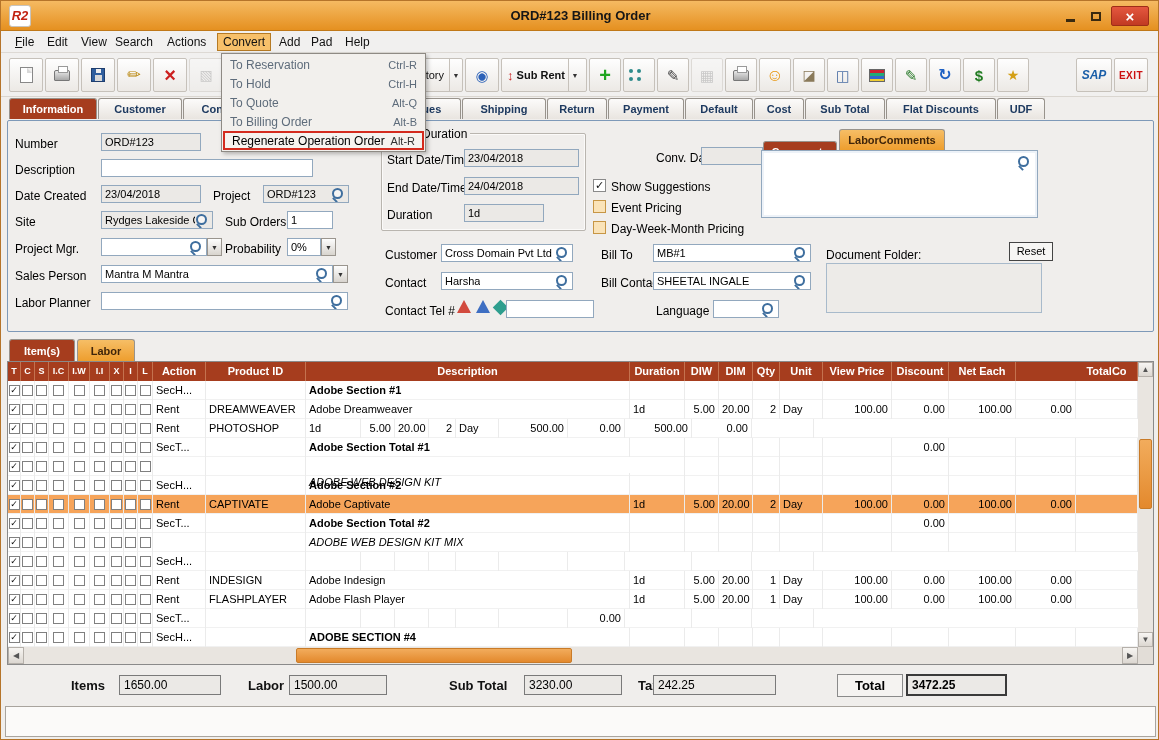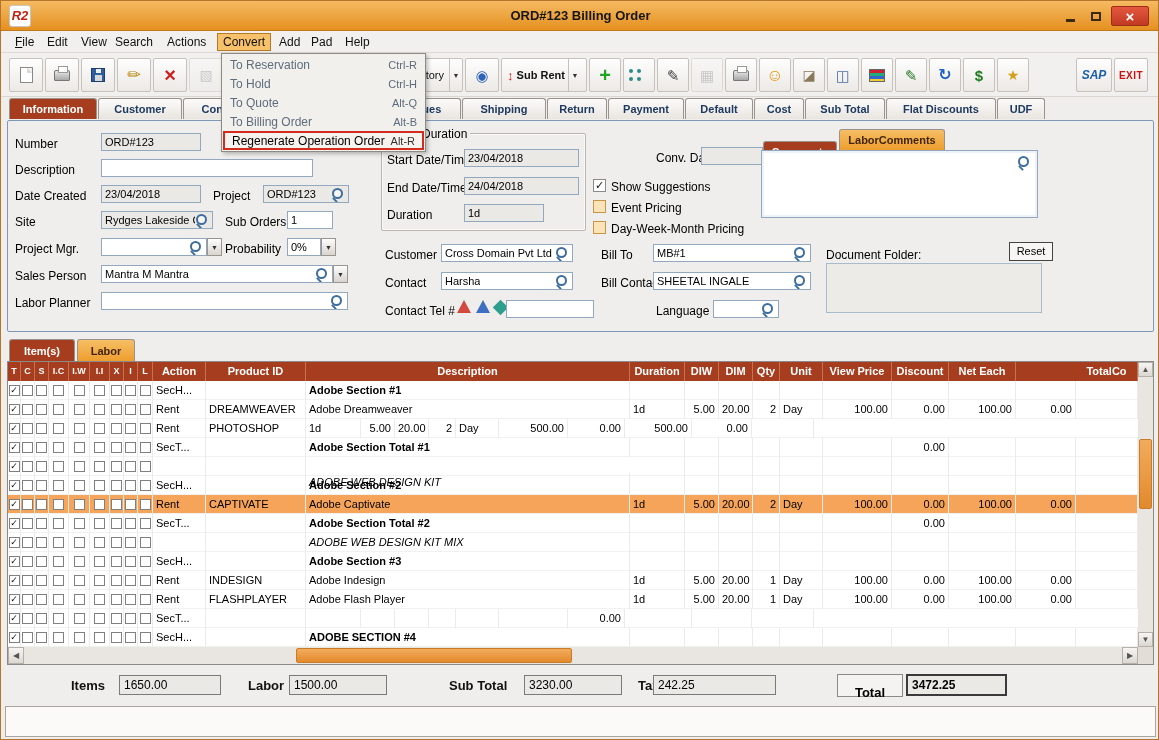--- a/index.html
+++ b/index.html
@@ -82,21 +82,21 @@
   .tr.section .td-description{font-weight:bold;}
   .tr.kit .td-description{font-style:italic;}
   .tcb{width:11px;height:11px;background:#fff;border:1px solid #808080;font-size:9px;line-height:9px;text-align:center;font-weight:bold;color:#111;flex:0 0 auto;}
   
   .sbar{position:absolute;background:#E9E5E0;}
   .sarrow{position:absolute;background:linear-gradient(#F7F5F2,#DCD7D1);border:1px solid #B5B0AA;color:#555;font-size:8px;display:flex;align-items:center;justify-content:center;}
   .sthumb{position:absolute;background:linear-gradient(#F2AC5C,#E3892D);border:1px solid #C97B28;border-radius:2px;}
   
   .sumlbl{position:absolute;font-size:13px;font-weight:bold;color:#111;}
   .sumbox{position:absolute;height:20px;background:#EBE9E6;border:1px solid #7A7A7A;font-size:12px;padding:2px 4px;color:#000;}
-  #totallbl{position:absolute;background:#F5F3F1;border:1px solid #8A8A8A;text-align:center;font-size:13px;font-weight:bold;padding-top:10px;}
+  #totallbl{position:absolute;background:#F5F3F1;border:1px solid #8A8A8A;text-align:center;font-size:13px;font-weight:bold;padding-top:3px;}
   #totalbox{position:absolute;height:22px;background:#EBE9E6;border:2px solid #3A3A3A;font-size:12px;font-weight:600;padding:2px 4px;}
   #statusbar{position:absolute;left:4px;top:705px;width:1151px;height:31px;background:#FBFAF9;border:1px solid #A9A49E;}
 </style>
 </head>
 <body>
 
 <div id="win">
 
   <div id="titlebar">
     <div id="appicon">R2</div>
@@ -814,21 +814,20 @@
             <span class="tcb"></span>
           </div>
           <div class="td cbcell" style="width: 14px;">
             <span class="tcb"></span>
           </div>
           <div class="td cbcell" style="width: 15px;">
             <span class="tcb"></span>
           </div>
           <div class="td td-action" style="width: 53px;">SecH...</div>
           <div class="td td-product-id" style="width: 100px;"></div>
-          <div class="td td-description" style="width: 324px;">Adobe Section #3</div>
           <div class="td td-duration" style="width: 55px;"></div>
           <div class="td td-diw" style="width: 34px;"></div>
           <div class="td td-dim" style="width: 34px;"></div>
           <div class="td td-qty" style="width: 27px;"></div>
           <div class="td td-unit" style="width: 43px;"></div>
           <div class="td td-unit-price" style="width: 69px;"></div>
           <div class="td td-discount" style="width: 57px;"></div>
           <div class="td td-net-each" style="width: 67px;"></div>
           <div class="td td-net-disc" style="width: 60px;"></div>
           <div class="td td-total" style="width: 62px;"></div>

